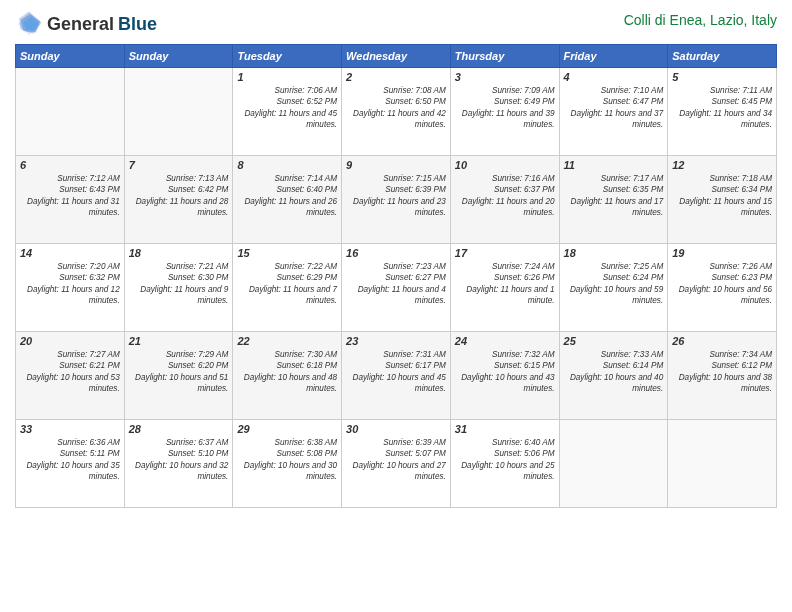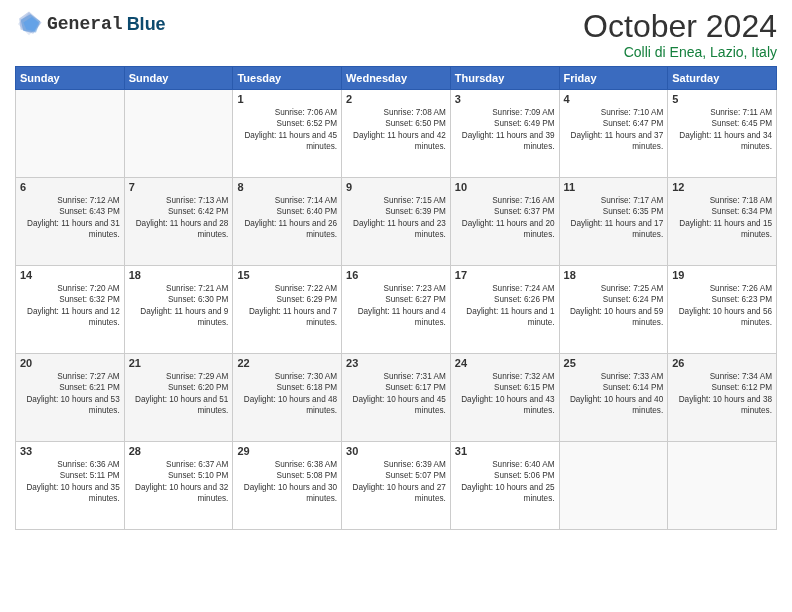--- a/index.html
+++ b/index.html
@@ -43,20 +43,21 @@
     }
     .location-title {
       font-size: 14px;
       color: #15803d;
       margin-top: 2px;
     }
     table {
       width: 100%;
       border-collapse: collapse;
       table-layout: fixed;
+      font-style: italic;
     }
     thead th {
       background-color: #3a6bbf;
       color: #fff;
       font-size: 11px;
       font-weight: bold;
       padding: 5px 4px;
       text-align: left;
       border: 1px solid #2a5aad;
     }
@@ -94,25 +95,24 @@
 
 <div class="page">
   <div class="header">
     <div class="logo">
       <svg class="logo-icon" viewBox="0 0 40 40">
         <polygon points="20,4 36,20 20,36 4,20" fill="#3a6bbf" opacity="0.15"></polygon>
         <polygon points="20,2 38,18 26,34 8,28 6,12" fill="#3a6bbf" opacity="0.3"></polygon>
         <polygon points="22,6 36,16 30,32 12,30 8,14" fill="#4a90d9" opacity="0.5"></polygon>
         <polygon points="24,10 34,18 28,30 16,28 12,18" fill="#5aa0e9" opacity="0.7"></polygon>
       </svg>
-      <span style="font-size:18px;font-weight:bold;color:#333;font-family:Liberation Mono, monospace;">General</span>
+      <span style="font-size:18px;font-weight:bold;color:#333;">General</span>
         <span style="font-size:18px;font-weight:bold;color:#0c4a6e;">Blue</span>
     </div>
     <div class="title-block">
-      <div class="month-title">October 2024</div>
       <div class="location-title">Colli di Enea, Lazio, Italy</div>
     </div>
   </div>
 
   <table>
     <thead>
       <tr>
       <th>Sunday</th>
           <th>Sunday</th>
           <th>Tuesday</th>

